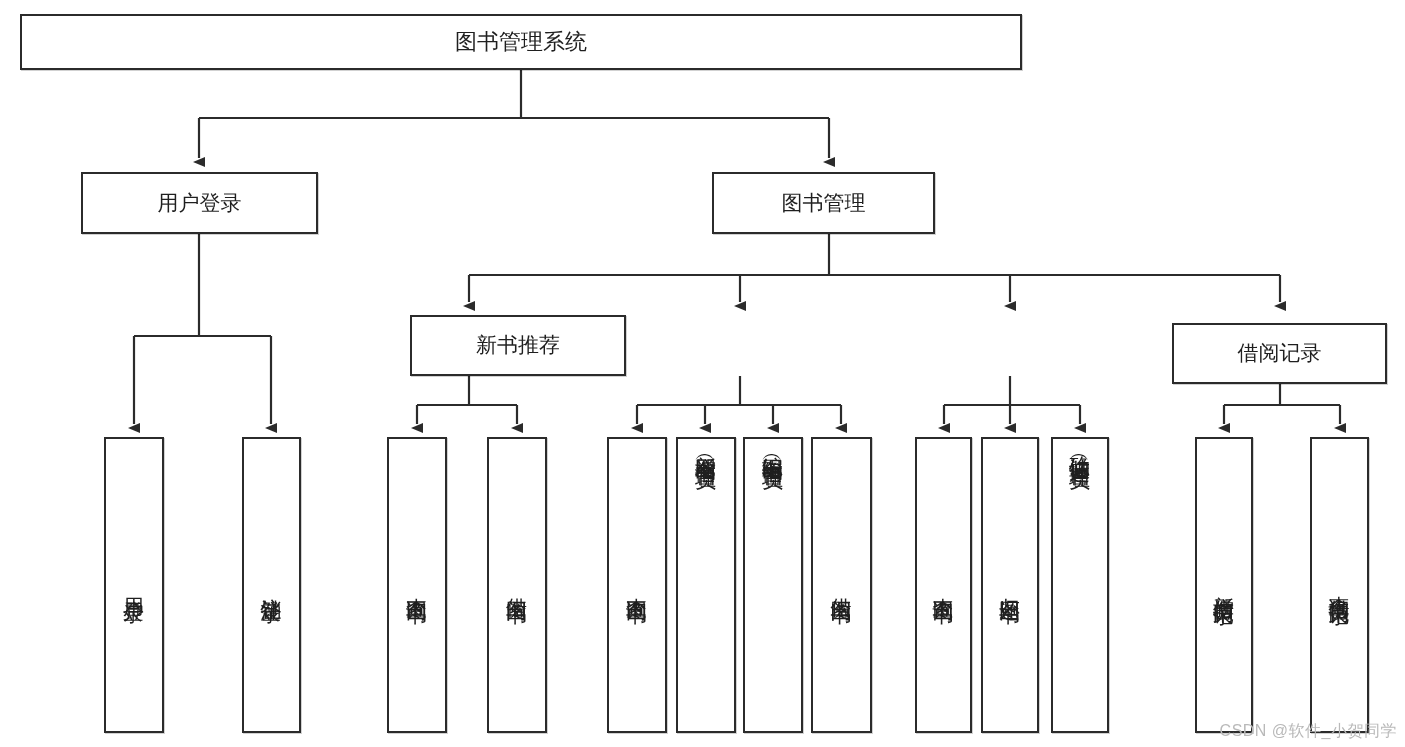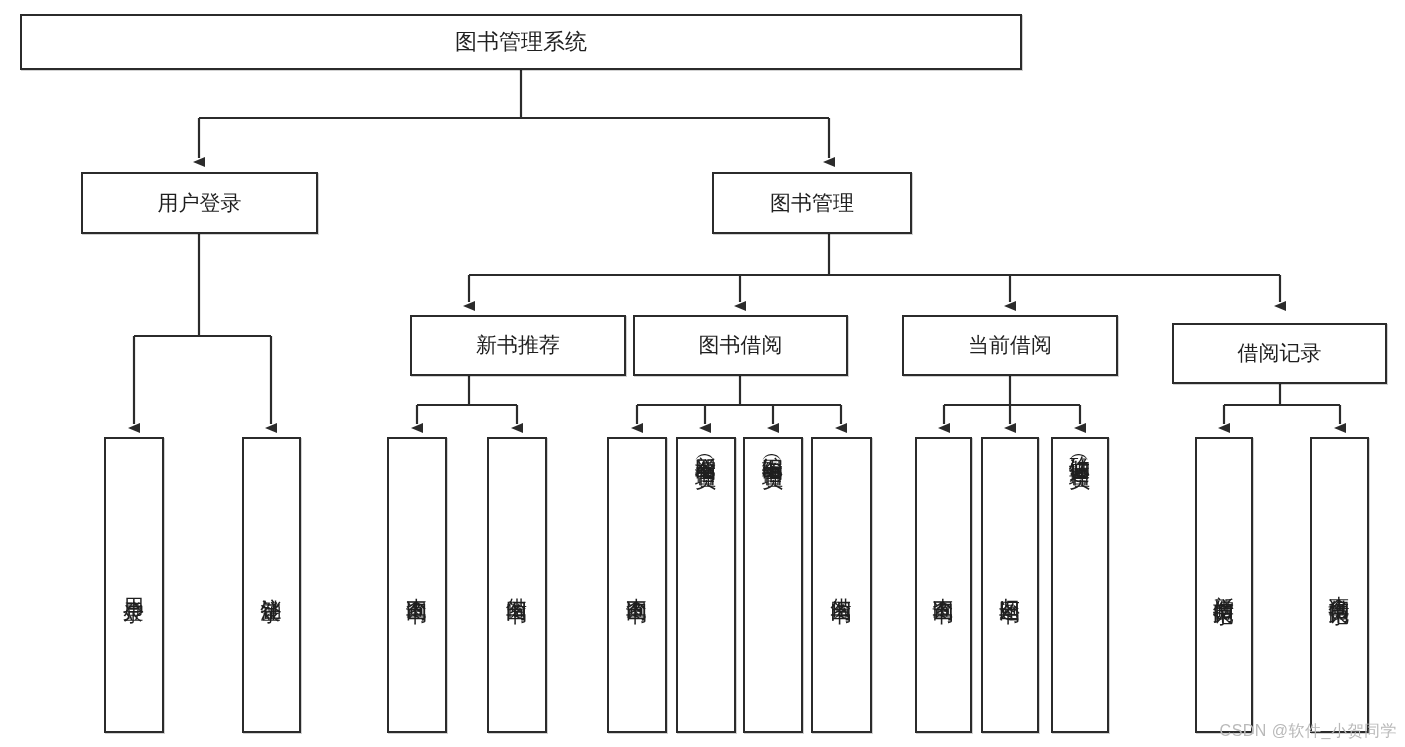--- a/index.html
+++ b/index.html
@@ -134,33 +134,27 @@
     </g>
   </svg>
 
   <div class="node root horizontal" style="left:20px; top:14px; width:1002px; height:56px;">
     <span class="label">图书管理系统</span>
   </div>
 
   <div class="node horizontal" style="left:81px; top:172px; width:237px; height:62px;">
     <span class="label">用户登录</span>
   </div>
-  <div class="node horizontal" style="left:712px; top:172px; width:200px; height:62px;">
+  <div class="node horizontal" style="left:712px; top:172px; width:223px; height:62px;">
     <span class="label">图书管理</span>
   </div>
 
   <div class="node horizontal" style="left:362px; top:315px; width:216px; height:61px;margin-left:48px;">
     <span class="label">新书推荐</span>
   </div>
-  <div class="node horizontal" style="left:633px; top:315px; width:215px; height:61px;">
-    <span class="label">图书借阅</span>
-  </div>
-  <div class="node horizontal" style="left:902px; top:315px; width:216px; height:61px;">
-    <span class="label">当前借阅</span>
-  </div>
   <div class="node horizontal" style="left:1172px; top:315px; width:215px; height:61px;margin-top:8px;">
     <span class="label">借阅记录</span>
   </div>
 
   <div class="node vertical" style="left:104px; top:437px; width:60px; height:296px;">
     <div class="vwrap">
         <span class="label">用户登录</span>
       </div>
   </div>
   <div class="node vertical" style="left:242px; top:437px; width:59px; height:296px;">

